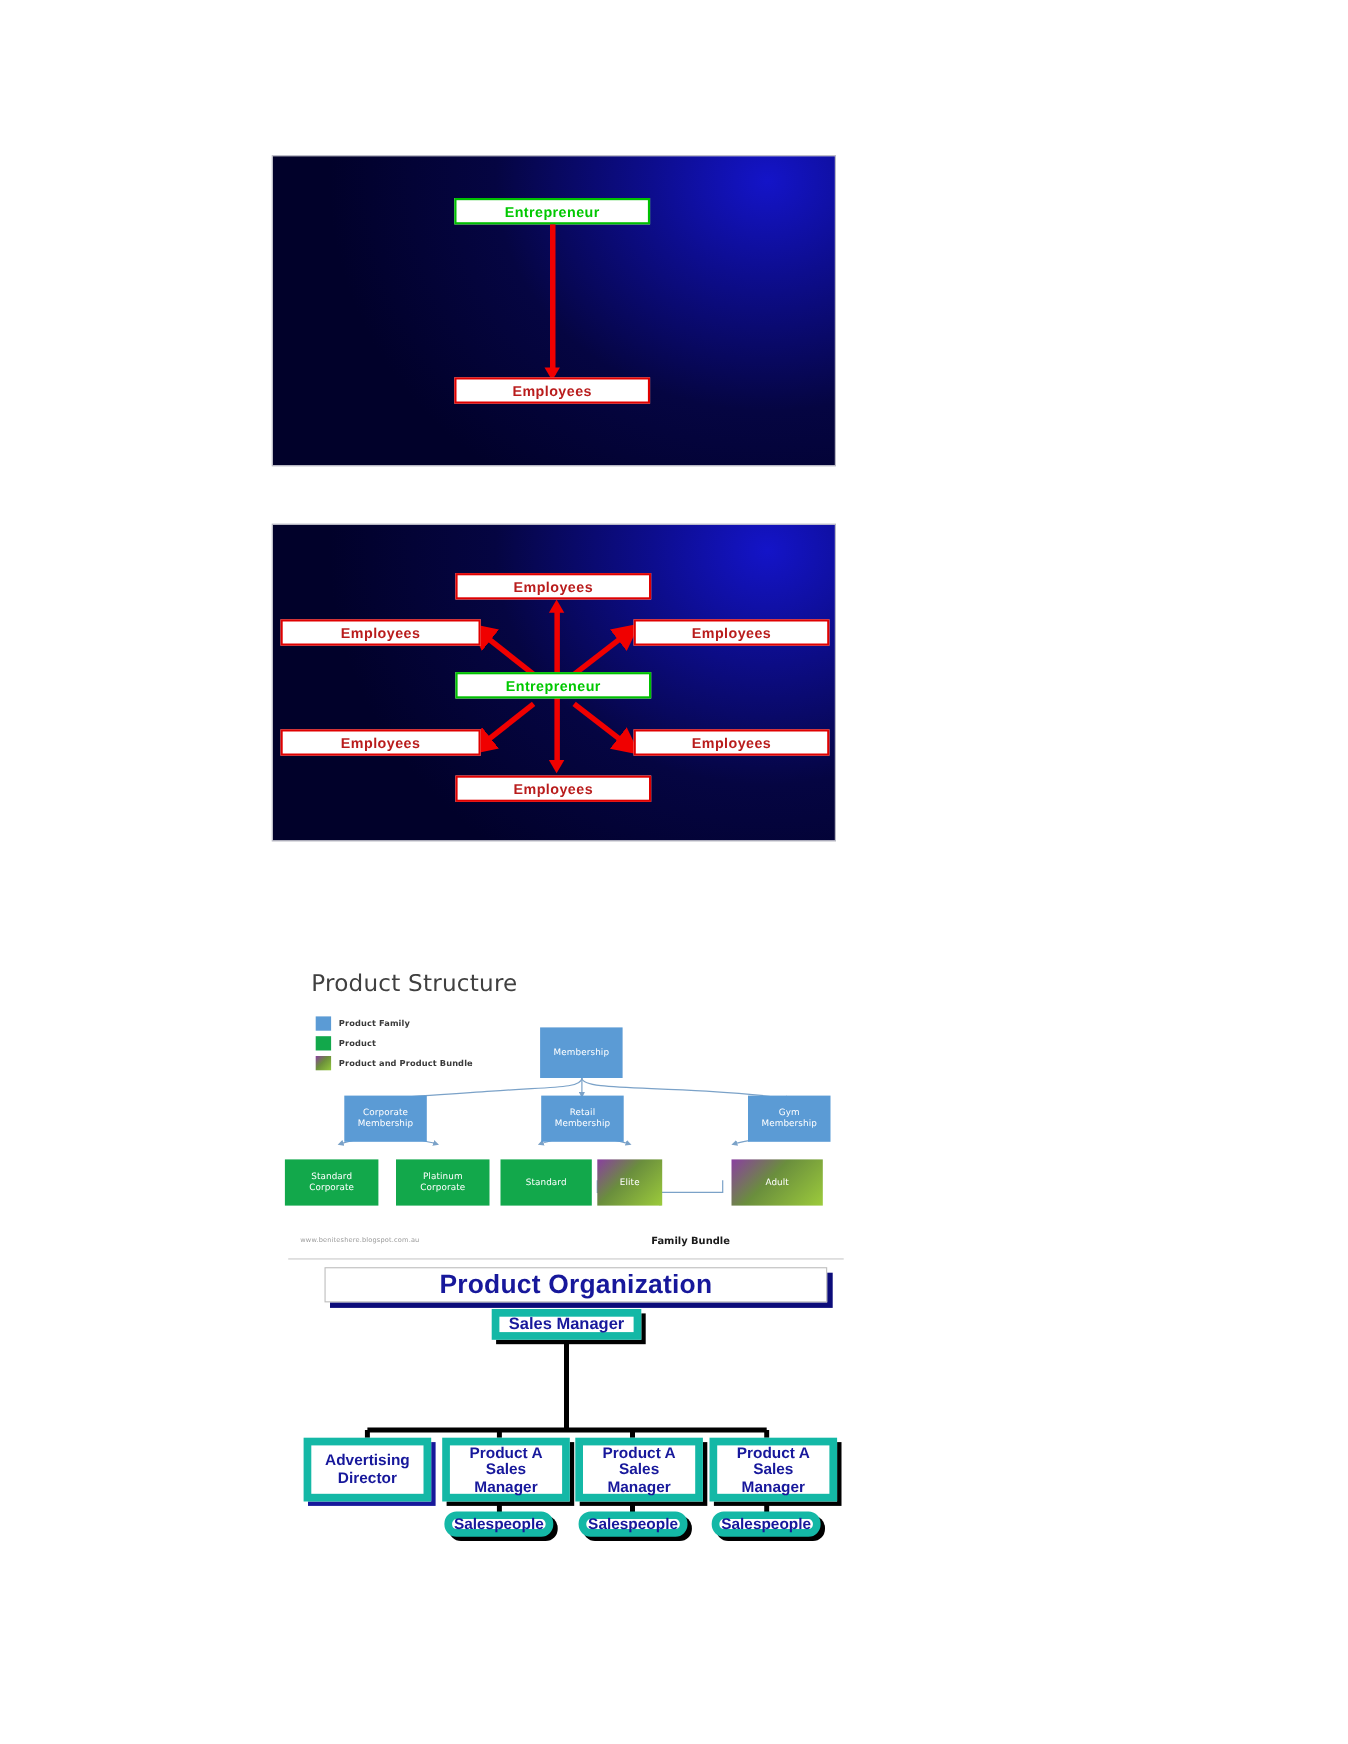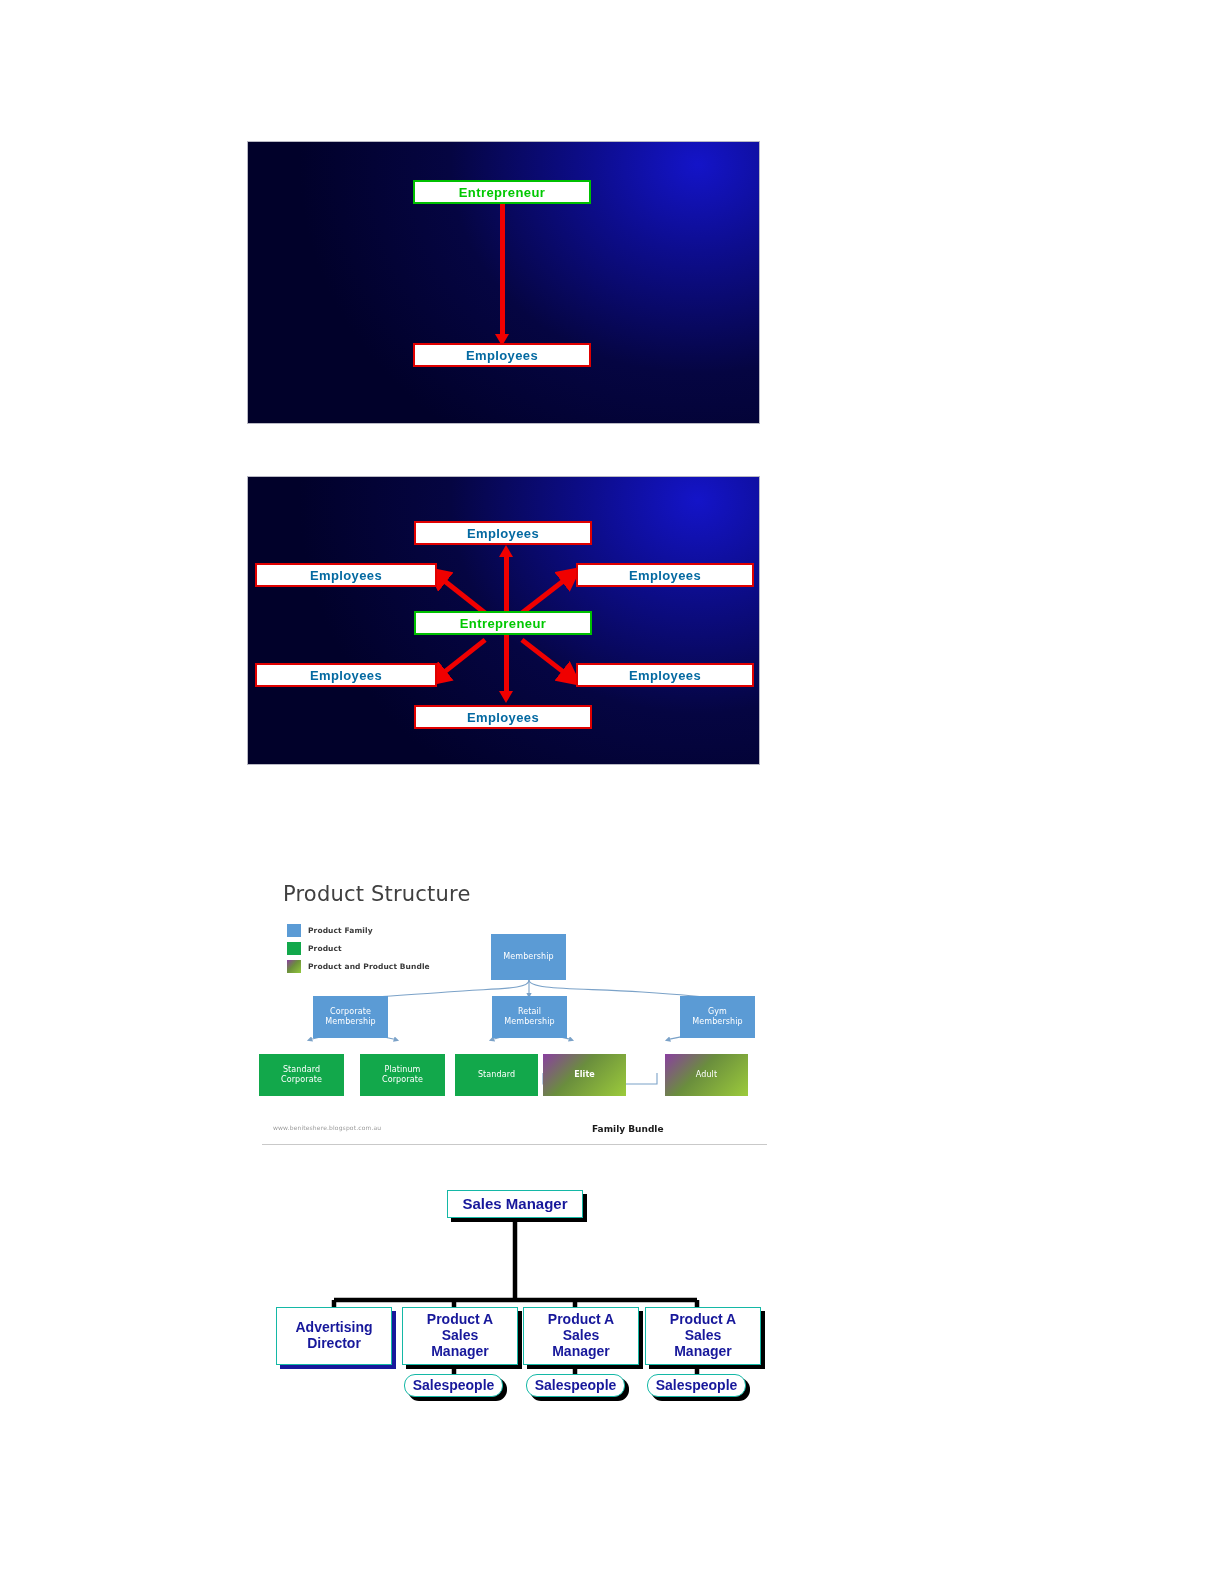--- a/index.html
+++ b/index.html
@@ -46,21 +46,21 @@
     font-weight: bold;
     letter-spacing: .4px;
     white-space: nowrap;
   }
   .node-green {
     border: 2px solid #00c000;
     color: #00c800;
   }
   .node-red {
     border: 2px solid #e00000;
-    color: #0369a1;
+    color: #b91c1c;
   }
 
   .arrow-line {
     position: absolute;
     background: #f00000;
   }
   .arrow-head {
     position: absolute;
     width: 0; height: 0;
   }
@@ -188,21 +188,21 @@
     left: 0;
     top: 2px;
     width: 505px;
     height: 1px;
     background: #c9c9c9;
   }
   .po-box {
     position: absolute;
     box-sizing: border-box;
     background: #ffffff;
-    border: 1px solid #14b8a6;
+    border: 7px solid #14b8a6;
     color: #17189b;
     font-weight: bold;
     display: flex;
     align-items: center;
     justify-content: center;
     text-align: center;
     line-height: 1.12;
     box-shadow: 4px 4px 0 0 #000000;
     font-family: "Liberation Sans", sans-serif;
   }
@@ -361,21 +361,21 @@
       <span>Standard</span>
       <span>Corporate</span>
     </div>
     <div class="ps-node ps-product" style="left:113px; top:182px; width:85px; height:42px;">
       <span>Platinum</span>
       <span>Corporate</span>
     </div>
     <div class="ps-node ps-product" style="left:208px; top:182px; width:83px; height:42px;">
       <span>Standard</span>
     </div>
-    <div class="ps-node ps-bundle" style="left:296px; top:182px; width:83px; height:42px;font-weight:bold;">
+    <div class="ps-node ps-bundle" style="left:296px; top:182px; width:59px; height:42px;">
       <span>Elite</span>
     </div>
     <div class="ps-node ps-bundle" style="left:390px; top:182px; width:83px; height:42px;margin-left:28px;">
       <span>Adult</span>
     </div>
 
     <div id="ps-watermark">www.beniteshere.blogspot.com.au</div>
   </div>
 
   <div id="ps-bundle-label">Family Bundle</div>
@@ -395,20 +395,21 @@
         <line x1="192" y1="158" x2="192" y2="166"></line>
         <line x1="313" y1="158" x2="313" y2="166"></line>
         <line x1="435" y1="158" x2="435" y2="166"></line>
 
         <line x1="192" y1="223" x2="192" y2="233"></line>
         <line x1="313" y1="223" x2="313" y2="233"></line>
         <line x1="435" y1="223" x2="435" y2="233"></line>
       </g>
     </svg>
 
+    <div class="po-box" id="po-title-box">Product Organization</div>
 
     <div class="po-box" id="po-sales-manager">Sales Manager</div>
 
     <div class="po-box po-mid" style="left:14px; box-shadow:4px 4px 0 0 #17189b;">
       <div>
         <div>Advertising</div>
         <div>Director</div>
       </div>
     </div>
 

